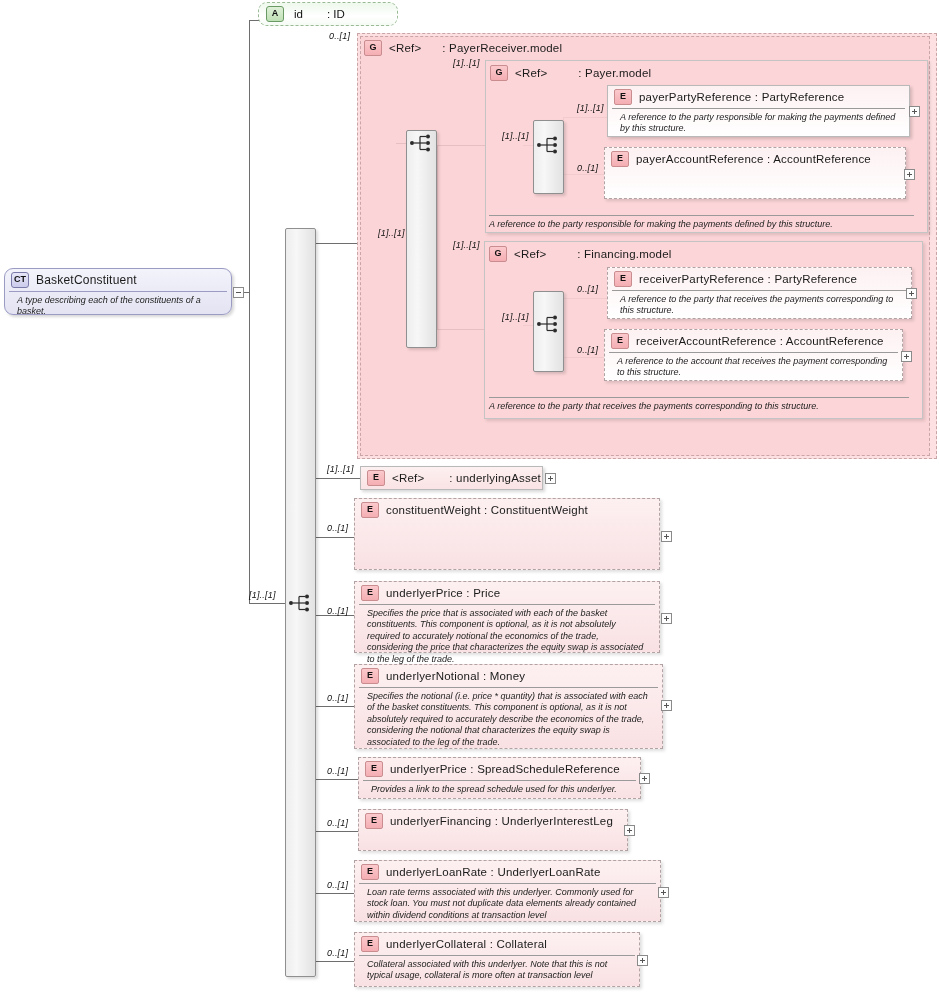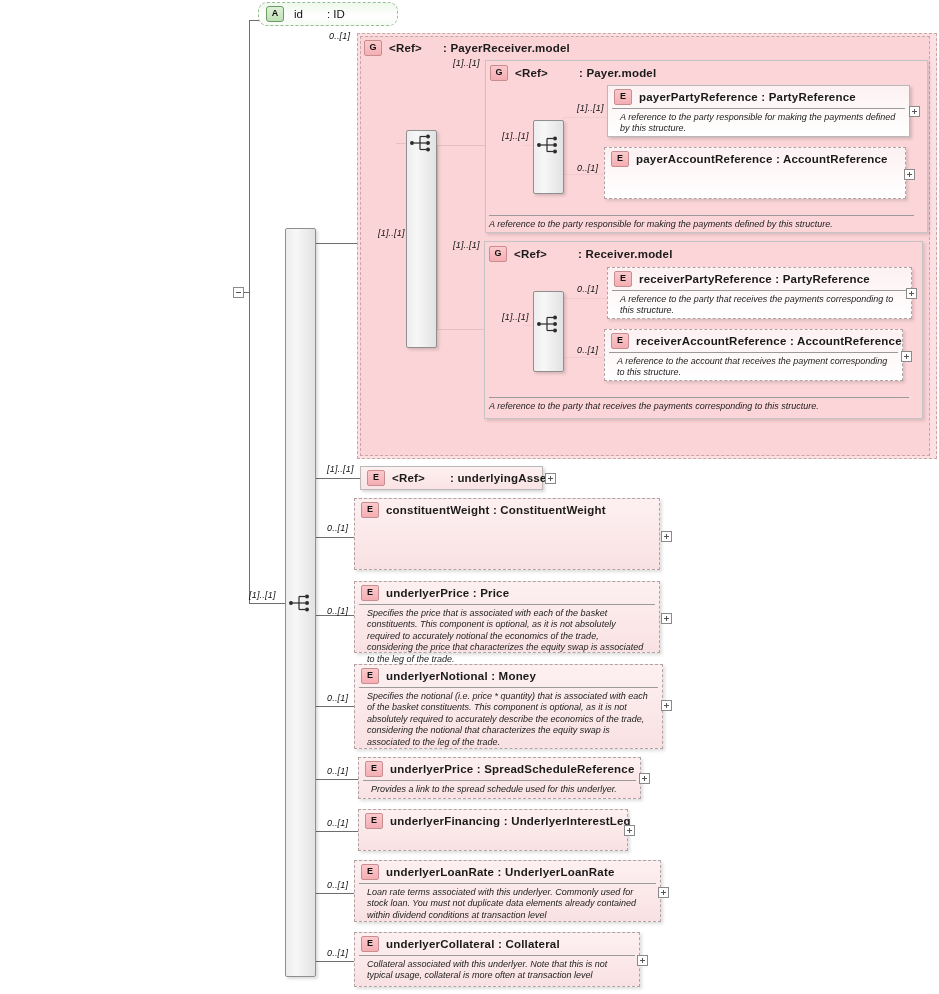--- a/index.html
+++ b/index.html
@@ -7,21 +7,21 @@
     font-family:"Liberation Sans","DejaVu Sans",sans-serif;
     width:939px;height:994px;position:relative;overflow:hidden;
     -webkit-font-smoothing:antialiased;
   }
   .canvas{position:absolute;left:0;top:0;width:939px;height:994px;}
   .abs{position:absolute;box-sizing:border-box;}
 
   
   .node{position:absolute;box-sizing:border-box;}
   .node .hdr{display:flex;align-items:center;gap:7px;padding:3px 7px 3px 6px;}
-  .node .ttl{font-size:11.5px;font-weight:bold;color:#1a1a1a;letter-spacing:.2px;white-space:nowrap;}
+  .node .ttl{font-size:11.5px;font-weight:normal;color:#1a1a1a;letter-spacing:.2px;white-space:nowrap;}
   .node .doc{
     font-size:9px;font-style:italic;color:#222;line-height:11.4px;
     padding:3px 8px 4px 8px;border-top:1px solid #9a9a9a;margin:0 4px;
   }
   .badge{
     width:16px;height:14px;border:1px solid #8a8a8a;border-radius:2px;
     font-size:9px;font-weight:bold;line-height:13px;text-align:center;
     color:#111;flex:none;
   }
   .badge.ct{background:linear-gradient(#e7e7f8,#ccccec);border-color:#7a7aa8;border-radius:3px;}
@@ -147,20 +147,27 @@
   <div class="ln h abs" style="left:523px;top:145px;width:24px;"></div>
   <div class="ln h abs" style="left:563px;top:117px;width:44px;"></div>
   <div class="ln h abs" style="left:563px;top:174px;width:44px;"></div>
   <div class="ln v abs" style="left:563px;top:117px;height:58px;"></div>
 
   <div class="ln h abs" style="left:523px;top:325px;width:24px;"></div>
   <div class="ln h abs" style="left:563px;top:298px;width:44px;"></div>
   <div class="ln h abs" style="left:563px;top:357px;width:44px;"></div>
   <div class="ln v abs" style="left:563px;top:298px;height:60px;"></div>
 
+  <div class="node ct-box" style="left:4px;top:268px;width:228px;height:47px;">
+    <div class="hdr">
+      <span class="badge ct">CT</span>
+      <span class="ttl">BasketConstituent</span>
+    </div>
+    <div class="doc">A type describing each of the constituents of a basket.</div>
+  </div>
   <div class="minus" style="left:233px;top:287px;"></div>
 
   <div class="node attr-box" style="left:258px;top:2px;width:140px;height:24px;">
     <div class="row">
       <span class="badge a">A</span>
       <span class="nm">id</span>
       <span class="tp" style="margin-left:14px;">: ID</span>
     </div>
   </div>
 
@@ -251,21 +258,21 @@
 
   <div class="grpdoc" style="left:489px;top:215px;width:425px;">A reference to the party responsible for making the payments defined by this structure.</div>
 
   <div class="grp-wrap solidish" style="position:absolute;left:484px;top:241px;width:437px;height:176px;"></div>
   <span class="occ" style="left:453px;top:240px;">[1]..[1]</span>
 
   <div class="node" style="left:487px;top:243px;">
     <div class="hdr" style="padding-left:2px;">
       <span class="badge g">G</span>
       <span class="ttl">&lt;Ref&gt;</span>
-      <span class="ttl" style="margin-left:24px;">: Receiver.model</span>
+      <span class="ttl" style="margin-left:24px;">: Financing.model</span>
     </div>
   </div>
 
   <div class="seqbar" style="left:533px;top:291px;width:29px;height:79px;"></div>
   <svg class="seqicon" style="left:536px;top:314px;" viewBox="0 0 26 20">
     <circle cx="3" cy="10" r="2" fill="#2b2b2b"></circle>
     <line x1="5" y1="10" x2="11" y2="10" stroke="#2b2b2b" stroke-width="1.2"></line>
     <line x1="11" y1="3.5" x2="11" y2="16.5" stroke="#2b2b2b" stroke-width="1.2"></line>
     <line x1="11" y1="3.5" x2="17" y2="3.5" stroke="#2b2b2b" stroke-width="1.2"></line>
     <line x1="11" y1="10" x2="17" y2="10" stroke="#2b2b2b" stroke-width="1.2"></line>

